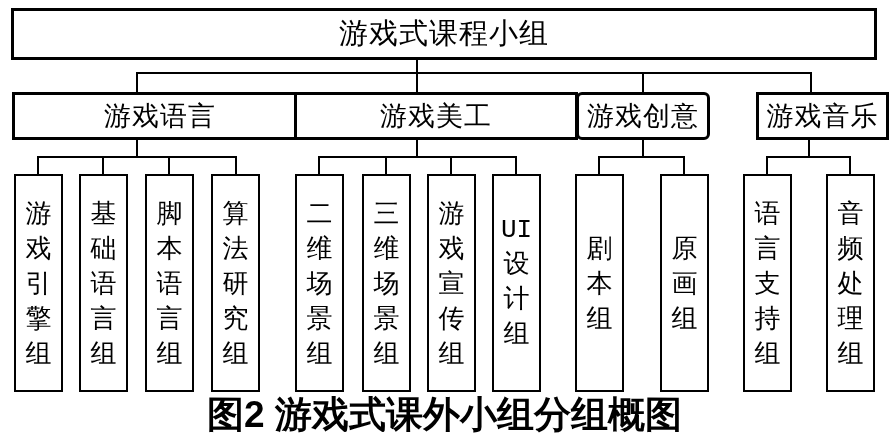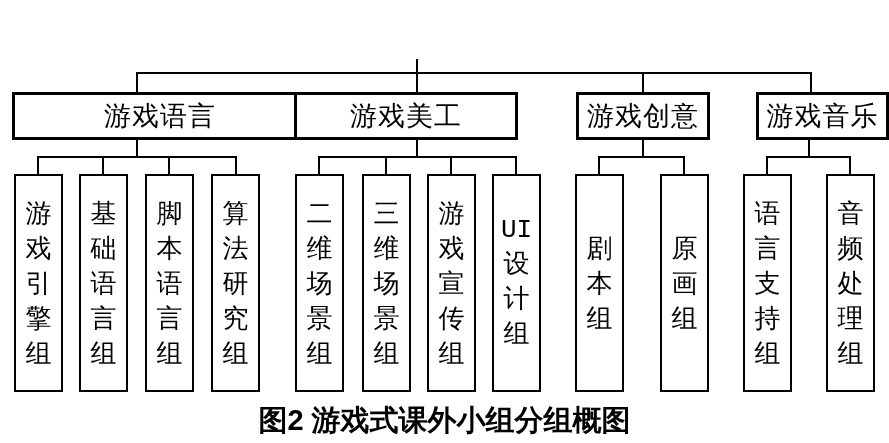--- a/index.html
+++ b/index.html
@@ -32,45 +32,48 @@
   }
   .leaf-box{
     top:174px;height:218px;width:49px;
     border-width:2px;
     font-size:26px;line-height:35px;
     white-space:pre-line;text-align:center;
   }
   .hline{position:absolute;height:2px;background:var(--line-color);}
   .vline{position:absolute;width:2px;background:var(--line-color);}
   .caption{
-    position:absolute;left:0;top:401px;width:889px;
+    position:absolute;left:0;top:390px;width:889px;
     text-align:center;
     font-family:"Liberation Sans","DejaVu Sans",sans-serif;
-    font-weight:bold;font-size:29px;
+    font-weight:bold;font-size:37px;
   }
 </style>
 </head>
 <body>
 
 <div id="canvas">
 
+  <div class="box root-box">
+    <span>游戏式课程小组</span>
+  </div>
 
   <div class="vline" style="left:416px;top:59px;height:33px;"></div>
   <div class="hline" style="left:136px;top:72px;width:676px;"></div>
   <div class="vline" style="left:136px;top:72px;height:20px;"></div>
   <div class="vline" style="left:642px;top:72px;height:20px;"></div>
   <div class="vline" style="left:810px;top:72px;height:20px;"></div>
 
   <div class="box l2-box" style="left:12px;width:296px;">
     <span>游戏语言</span>
   </div>
-  <div class="box l2-box" style="left:294px;width:224px;">
+  <div class="box l2-box" style="left:294px;width:284px;">
     <span>游戏美工</span>
   </div>
-  <div class="box l2-box" style="left:576px;width:134px;">
+  <div class="box l2-box" style="left:576px;width:134px;border-radius:6px;">
     <span>游戏创意</span>
   </div>
   <div class="box l2-box" style="left:756px;width:133px;">
     <span>游戏音乐</span>
   </div>
 
   <div class="vline" style="left:136px;top:139px;height:18px;"></div>
   <div class="hline" style="left:37px;top:156px;width:200px;"></div>
   <div class="vline" style="left:37px;top:156px;height:18px;"></div>
   <div class="vline" style="left:102px;top:156px;height:18px;"></div>

